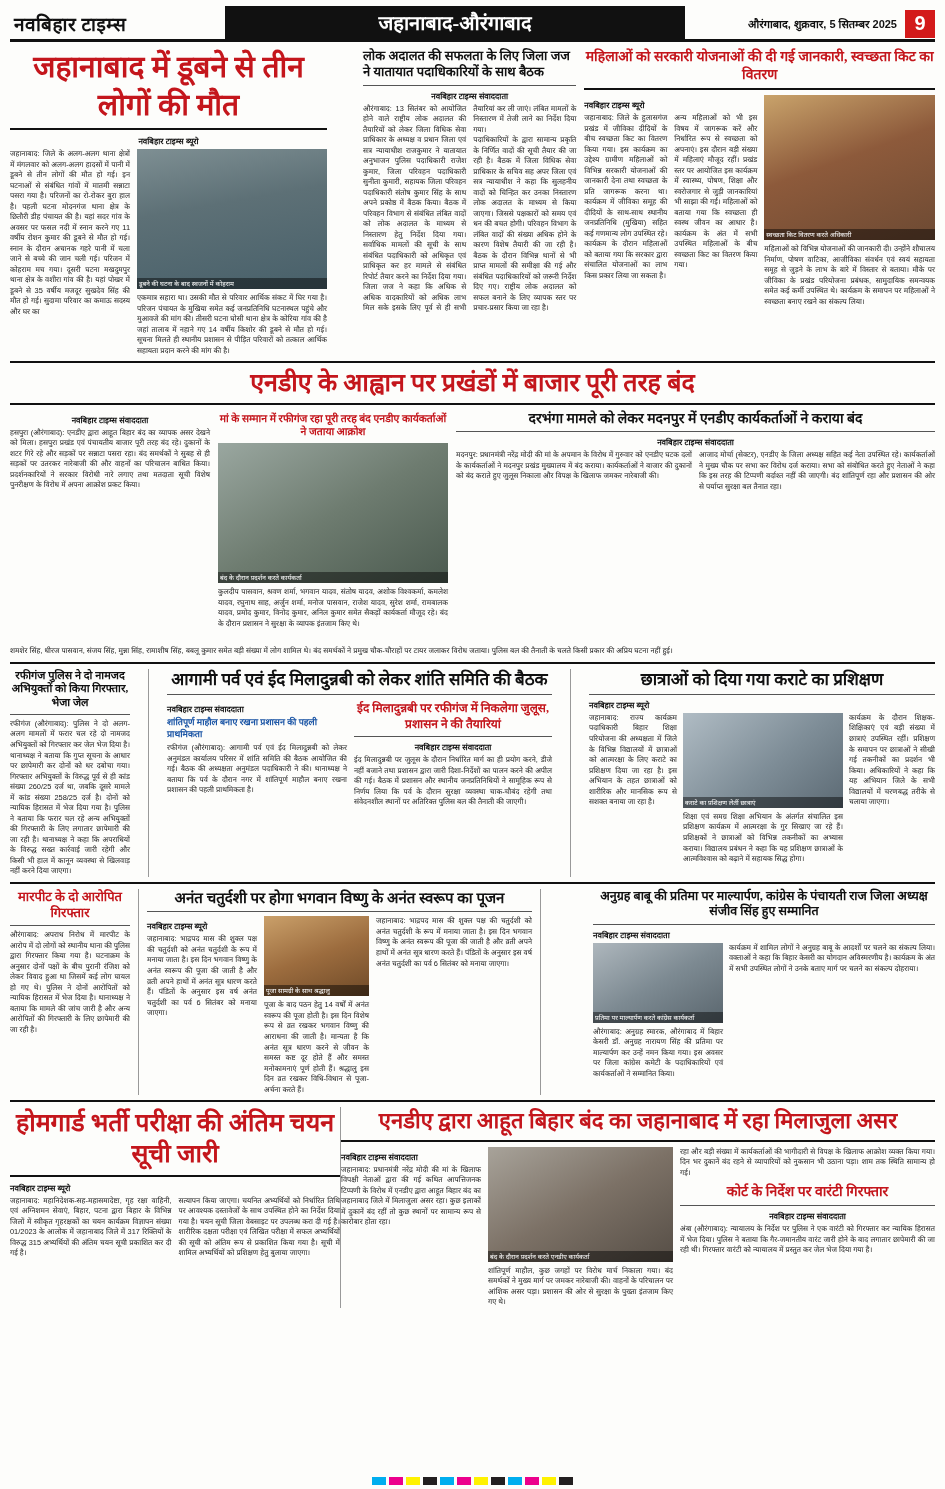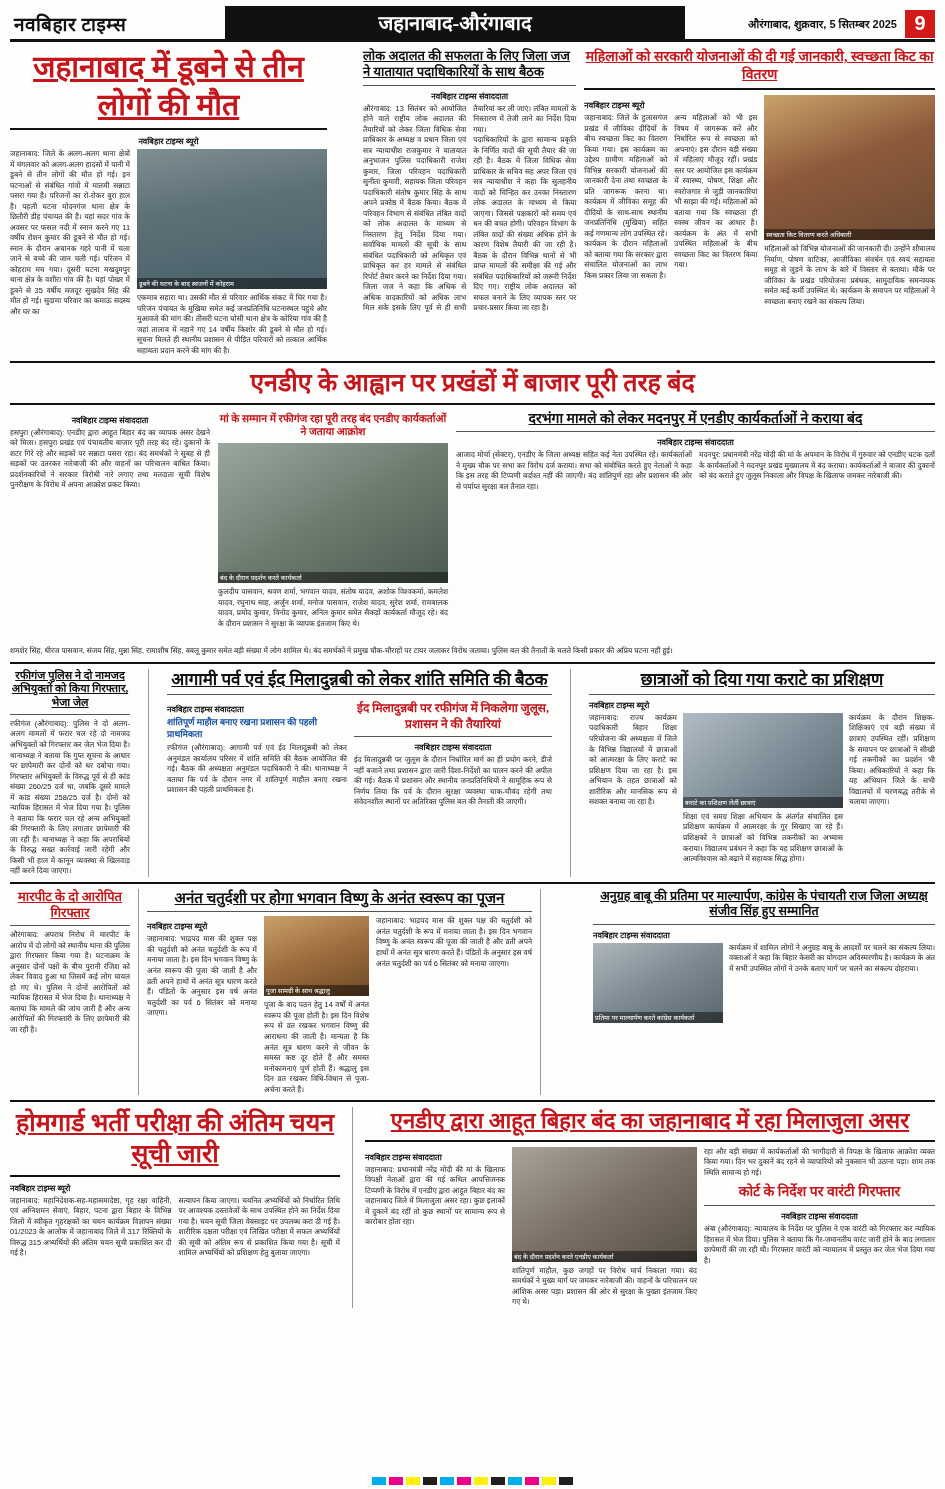--- a/index.html
+++ b/index.html
@@ -26,21 +26,21 @@
     font-family:"Liberation Serif", serif;
   }
   .mast-right { width:250px; display:flex; align-items:center; justify-content:flex-end; gap:8px; }
   .mast-date { font-size:11px; font-weight:bold; }
   .page-no {
     background:#d31a1a; color:#fff; font-weight:bold; font-size:20px;
     width:30px; height:28px; display:flex; align-items:center; justify-content:center;
   }
   .headline {
     font-family:"Liberation Serif", serif;
-    font-weight:bold; color:#c4161c; line-height:1.25; text-align:center;text-decoration:underline;
+    font-weight:bold; color:#c4161c; line-height:1.25; text-align:center;
   }
   .headline.black { color:#111; }
   .byline {
     font-size:8px; font-weight:bold; text-align:center; margin:4px 0 3px 0;
   }
   .body-txt {
     font-size:7.4px; line-height:1.42; text-align:justify; color:#1a1a1a;
     font-family:"Liberation Sans", sans-serif;
   }
   .cols2 { column-count:2; column-gap:7px; }
@@ -165,22 +165,22 @@
         <div class="photo ph-rally" style="height:140px;">
           <div class="cap">बंद के दौरान प्रदर्शन करते कार्यकर्ता</div>
         </div>
         <div class="body-txt" style="margin-top:4px;">कुलदीप पासवान, श्रवण शर्मा, भगवान यादव, संतोष यादव, अशोक विश्वकर्मा, कमलेश यादव, रघुनाथ साह, अर्जुन शर्मा, मनोज पासवान, राजेश यादव, सुरेश शर्मा, रामबालक यादव, प्रमोद कुमार, विनोद कुमार, अनिल कुमार समेत सैकड़ों कार्यकर्ता मौजूद रहे। बंद के दौरान प्रशासन ने सुरक्षा के व्यापक इंतजाम किए थे।</div>
       </div>
       <div style="flex:1;">
         <div class="headline black" style="font-size:14px;">दरभंगा मामले को लेकर मदनपुर में एनडीए कार्यकर्ताओं ने कराया बंद</div>
         <div class="hrule-thin"></div>
         <div class="byline">नवबिहार टाइम्स संवाददाता</div>
         <div class="cols2">
+          <div class="body-txt">मदनपुर: प्रधानमंत्री नरेंद्र मोदी की मां के अपमान के विरोध में गुरुवार को एनडीए घटक दलों के कार्यकर्ताओं ने मदनपुर प्रखंड मुख्यालय में बंद कराया। कार्यकर्ताओं ने बाजार की दुकानों को बंद कराते हुए जुलूस निकाला और विपक्ष के खिलाफ जमकर नारेबाजी की।</div>
           <div class="body-txt">आजाद मोर्चा (सेक्टर), एनडीए के जिला अध्यक्ष सहित कई नेता उपस्थित रहे। कार्यकर्ताओं ने मुख्य चौक पर सभा कर विरोध दर्ज कराया। सभा को संबोधित करते हुए नेताओं ने कहा कि इस तरह की टिप्पणी बर्दाश्त नहीं की जाएगी। बंद शांतिपूर्ण रहा और प्रशासन की ओर से पर्याप्त सुरक्षा बल तैनात रहा।</div>
-          <div class="body-txt">मदनपुर: प्रधानमंत्री नरेंद्र मोदी की मां के अपमान के विरोध में गुरुवार को एनडीए घटक दलों के कार्यकर्ताओं ने मदनपुर प्रखंड मुख्यालय में बंद कराया। कार्यकर्ताओं ने बाजार की दुकानों को बंद कराते हुए जुलूस निकाला और विपक्ष के खिलाफ जमकर नारेबाजी की।</div>
         </div>
       </div>
     </div>
     <div class="body-txt" style="margin-top:17px;">शमशेर सिंह, धीरज पासवान, संजय सिंह, मुन्ना सिंह, रामाशीष सिंह, बबलू कुमार समेत बड़ी संख्या में लोग शामिल थे। बंद समर्थकों ने प्रमुख चौक-चौराहों पर टायर जलाकर विरोध जताया। पुलिस बल की तैनाती के चलते किसी प्रकार की अप्रिय घटना नहीं हुई।</div>
   </div>
 
   <div class="hrule"></div>
 
   <div style="display:flex; gap:18px;">
     <div style="width:120px;">
@@ -263,31 +263,32 @@
 
     <div style="flex:1;padding-left:44px;">
       <div class="headline black" style="font-size:12.5px;">अनुग्रह बाबू की प्रतिमा पर माल्यार्पण, कांग्रेस के पंचायती राज जिला अध्यक्ष संजीव सिंह हुए सम्मानित</div>
       <div class="hrule-thin"></div>
       <div class="byline" style="text-align:left;">नवबिहार टाइम्स संवाददाता</div>
       <div style="display:flex; gap:6px;">
         <div style="width:130px;">
           <div class="photo ph-netaji" style="height:80px;">
             <div class="cap">प्रतिमा पर माल्यार्पण करते कांग्रेस कार्यकर्ता</div>
           </div>
+          <div class="body-txt" style="margin-top:4px;">औरंगाबाद: अनुग्रह स्मारक, औरंगाबाद में बिहार केसरी डॉ. अनुग्रह नारायण सिंह की प्रतिमा पर माल्यार्पण कर उन्हें नमन किया गया। इस अवसर पर जिला कांग्रेस कमेटी के पदाधिकारियों एवं कार्यकर्ताओं ने सम्मानित किया।</div>
         </div>
         <div style="flex:1;">
           <div class="body-txt">कार्यक्रम में शामिल लोगों ने अनुग्रह बाबू के आदर्शों पर चलने का संकल्प लिया। वक्ताओं ने कहा कि बिहार केसरी का योगदान अविस्मरणीय है। कार्यक्रम के अंत में सभी उपस्थित लोगों ने उनके बताए मार्ग पर चलने का संकल्प दोहराया।</div>
         </div>
       </div>
     </div>
   </div>
 
   <div class="hrule"></div>
 
-  <div style="display:flex; gap:12px;">
+  <div style="display:flex; gap:0;">
     <div style="width:330px;">
       <div class="headline" style="font-size:25px;">होमगार्ड भर्ती परीक्षा की अंतिम चयन सूची जारी</div>
       <div class="hrule"></div>
       <div class="byline" style="text-align:left;">नवबिहार टाइम्स ब्यूरो</div>
       <div class="cols2">
         <div class="body-txt">जहानाबाद: महानिदेशक-सह-महासमादेष्टा, गृह रक्षा वाहिनी, एवं अग्निशमन सेवाएं, बिहार, पटना द्वारा बिहार के विभिन्न जिलों में स्वीकृत गृहरक्षकों का चयन कार्यक्रम विज्ञापन संख्या 01/2023 के आलोक में जहानाबाद जिले में 317 रिक्तियों के विरुद्ध 315 अभ्यर्थियों की अंतिम चयन सूची प्रकाशित कर दी गई है।</div>
         <div class="body-txt">सत्यापन किया जाएगा। चयनित अभ्यर्थियों को निर्धारित तिथि पर आवश्यक दस्तावेजों के साथ उपस्थित होने का निर्देश दिया गया है। चयन सूची जिला वेबसाइट पर उपलब्ध करा दी गई है। शारीरिक दक्षता परीक्षा एवं लिखित परीक्षा में सफल अभ्यर्थियों की सूची को अंतिम रूप से प्रकाशित किया गया है। सूची में शामिल अभ्यर्थियों को प्रशिक्षण हेतु बुलाया जाएगा।</div>
       </div>
     </div>
     <div class="vrule"></div>

